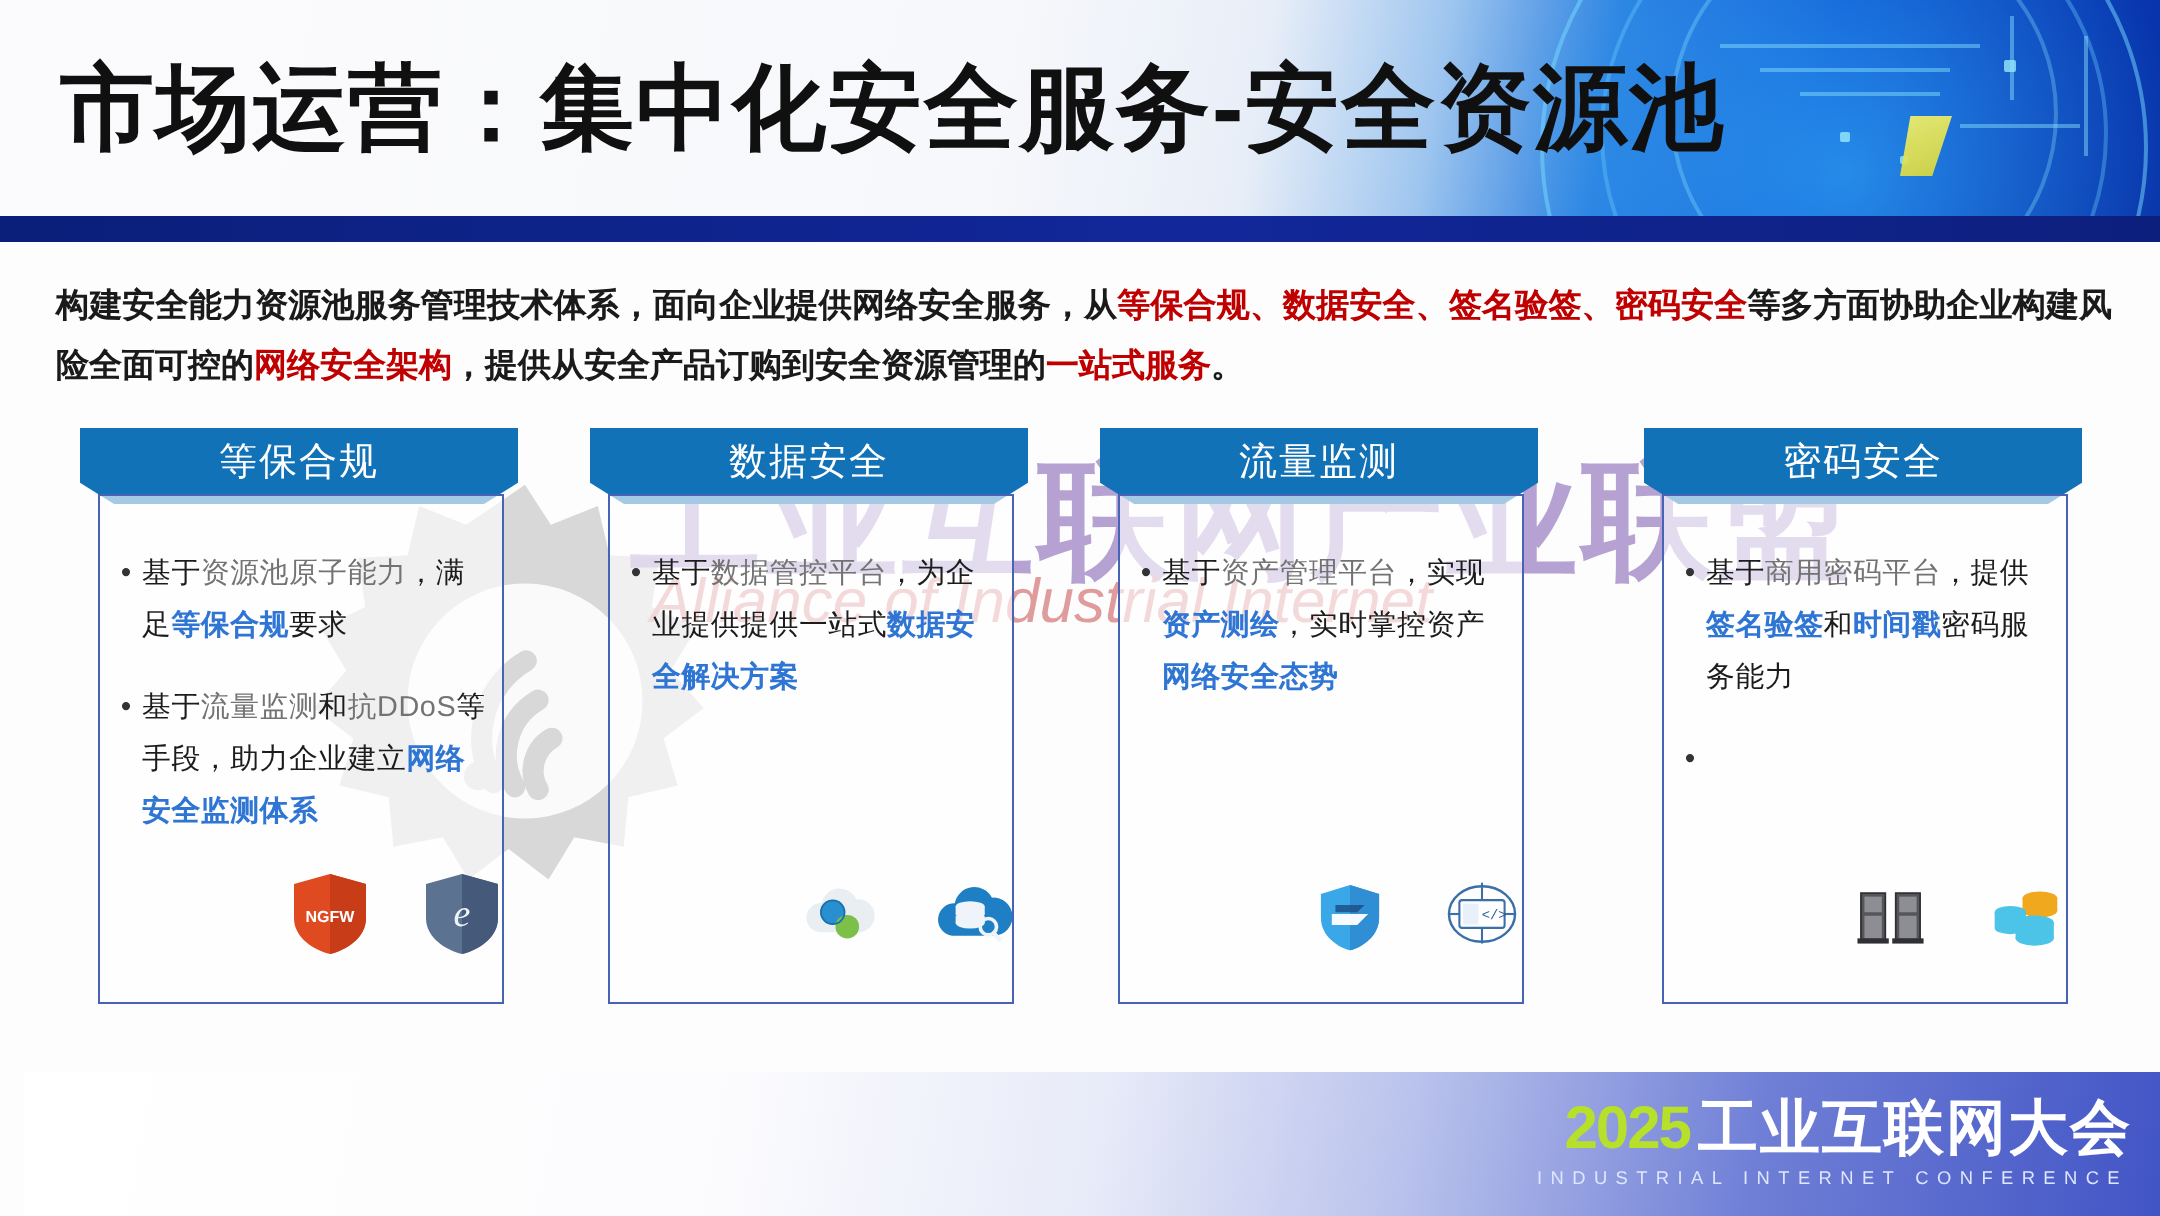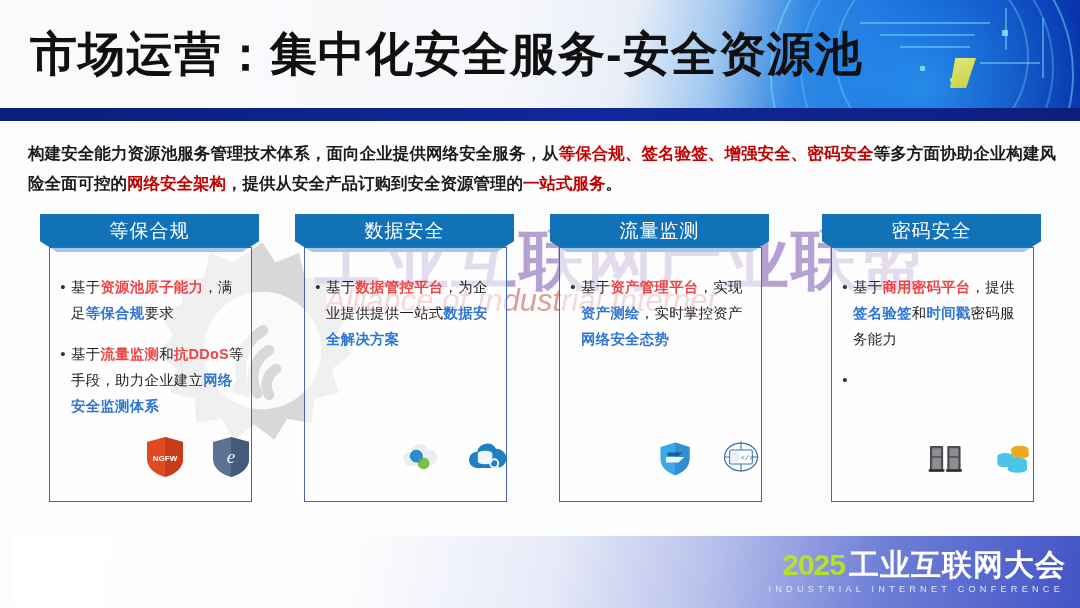--- a/index.html
+++ b/index.html
@@ -53,21 +53,21 @@
     clip-path:polygon(0 0,100% 0,100% 72%,calc(100% - 17px) 100%,17px 100%,0 72%);
     display:flex;align-items:center;justify-content:center;}
   .card-head span{color:#ffffff;font-size:19px;font-weight:400;letter-spacing:1px;
     transform:translateY(-2px);}
   .card-body{position:absolute;left:9px;top:33px;width:201px;height:253px;
     border:1.3px solid #4763b5;background:rgba(255,255,255,.62);}
   .bullets{position:absolute;left:5px;top:26px;right:6px;}
   .bullet{display:flex;margin-bottom:15px;}
   .bullet .dot{flex:0 0 16px;font-size:15px;line-height:26px;color:#333;text-align:center;}
   .bullet .txt{font-size:14.4px;line-height:26px;color:#1c1c1c;letter-spacing:.3px;}
-  .txt .red{color:#ef4444;font-weight:700;}
+  .txt .red{color:#737373;font-weight:400;}
   .txt .blue{color:#2e75d4;font-weight:700;}
 
   .icons{position:absolute;left:0;right:0;bottom:22px;display:flex;
     justify-content:flex-end;align-items:flex-end;gap:26px;}
   .ico{width:40px;height:44px;position:relative;}
 
   
   .footer{position:absolute;left:12px;bottom:0;width:1080px;height:72px;
     background:linear-gradient(100deg,#ffffff 0%,#fcfcfe 32%,#e7eaf8 50%,#b9c2ec 64%,#6f7fd6 80%,#3f52c4 100%);}
   .footer-logo{position:absolute;right:26px;top:14px;display:flex;align-items:flex-end;}
@@ -96,21 +96,21 @@
       <div class="tech-dot" style="left:352px;top:30px;width:6px;height:6px;"></div>
       <div class="tech-line" style="left:355px;top:8px;width:2px;height:42px;"></div>
       <div class="tech-line" style="left:392px;top:18px;width:2px;height:60px;"></div>
       <div class="banner-yellow"></div>
     </div>
     <div class="title">市场运营：集中化安全服务-安全资源池</div>
   </div>
   <div class="navy-band"></div>
 
   <div class="summary">
-    <span>构建安全能力资源池服务管理技术体系，面向企业提供网络安全服务，从</span><span class="red">等保合规、签名验签、增强安全、密码安全</span><span class="red" style="color:#1a1a1a">等多方面协助企业构建风险全面可控的</span><span class="red">网络安全架构</span><span>，提供从安全产品订购到安全资源管理的</span><span class="red">一站式服务</span><span>。</span>
+    <span>构建安全能力资源池服务管理技术体系，面向企业提供网络安全服务，从</span><span class="red">等保合规、数据安全、签名验签、密码安全</span><span class="red" style="color:#1a1a1a">等多方面协助企业构建风险全面可控的</span><span class="red">网络安全架构</span><span>，提供从安全产品订购到安全资源管理的</span><span class="red">一站式服务</span><span>。</span>
   </div>
 
   <div class="watermark">
     <svg class="wm-gear" viewBox="0 0 200 200">
       <path fill="#b5b5b5" d="M100 8l11 17 20-8 5 21 21 1-3 21 19 9-11 18 14 16-17 13 6 20-21 5-2 21-21-4-11 18-17-13-17 13-11-18-21 4-2-21-21-5 6-20-17-13 14-16-11-18 19-9-3-21 21-1 5-21 20 8z"></path>
       <circle cx="100" cy="100" r="50" fill="#ffffff" opacity="0.92"></circle>
       <g fill="none" stroke="#b5b5b5" stroke-width="9" stroke-linecap="round" transform="rotate(-30 100 104)">
         <path d="M73 124a38 38 0 0 1 38-38"></path>
         <path d="M80 130a27 27 0 0 1 27-27"></path>
         <path d="M88 136a16 16 0 0 1 16-16"></path>

